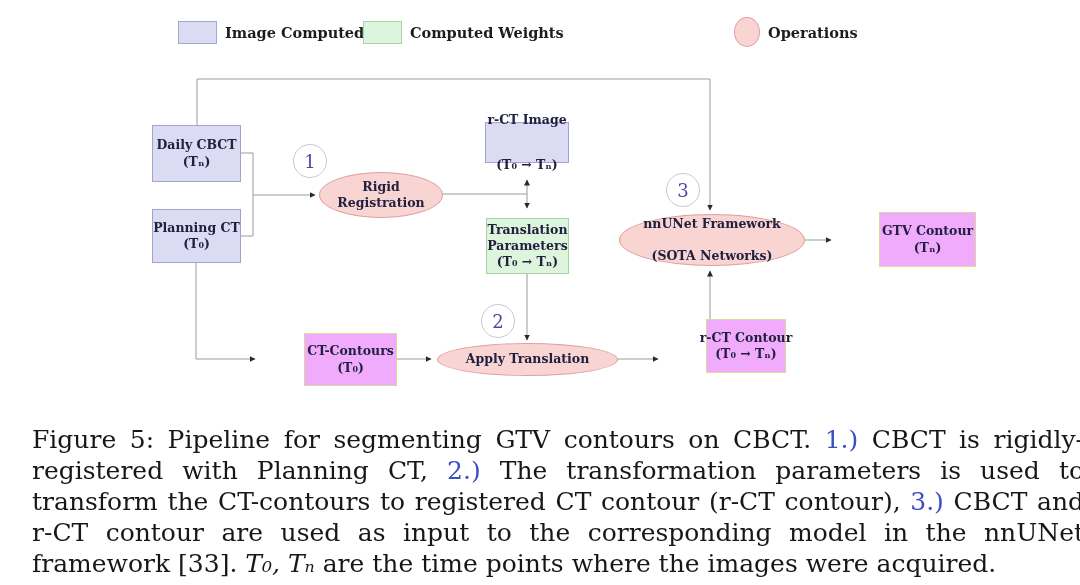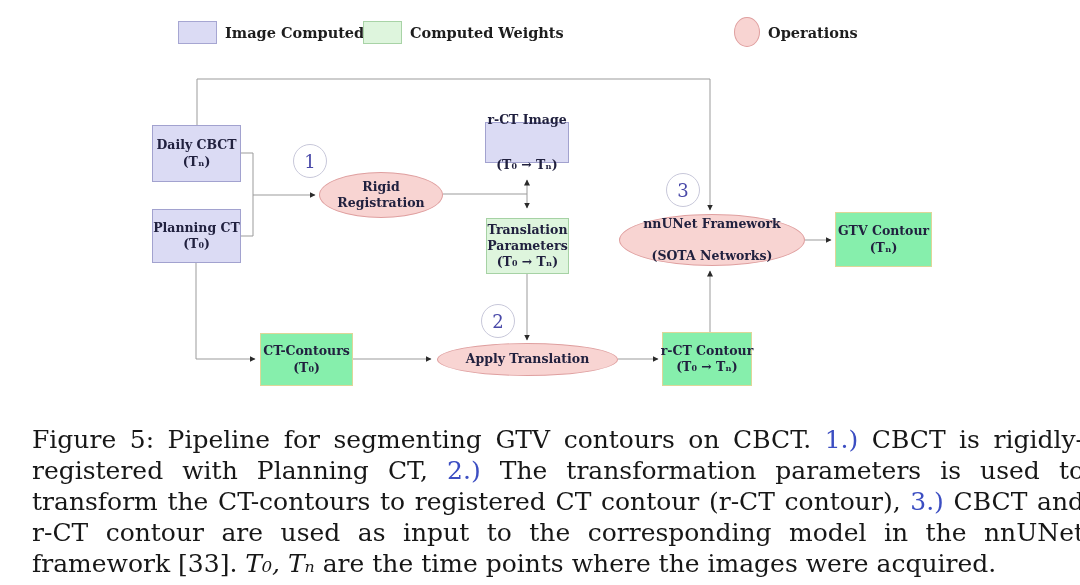--- a/index.html
+++ b/index.html
@@ -15,21 +15,21 @@
   .swatch.ell{width:24px;height:28px;border-radius:50%;background:#f8d4d2;border-color:#df9f9f;}
   .legend-label{margin-left:8px;font-weight:bold;font-size:14.5px;color:#1d1d1d;white-space:nowrap;}
 
   
   .node{position:absolute;box-sizing:border-box;border:1px solid;display:flex;flex-direction:column;
         align-items:center;justify-content:center;text-align:center;font-weight:bold;
         font-size:12.5px;line-height:1.3;color:#21213f;}
   .node .nl{display:block;white-space:nowrap;}
   .node.lav{background:#dbdbf4;border-color:#a2a2cf;}
   .node.grn{background:#def5dd;border-color:#a6d2a4;}
-  .node.yel{background:#86efac;border-color:#ded698;}
+  .node.yel{background:#f0abfc;border-color:#ded698;margin-left:44px;}
   .node.op{border-radius:50%;background:#f8d4d2;border-color:#df9f9f;}
 
   .stepnum{position:absolute;width:34px;height:34px;box-sizing:border-box;border-radius:50%;
            border:1px solid #c8c8da;background:#ffffff;display:flex;align-items:center;
            justify-content:center;font-size:18px;color:#4949a8;}
 
   .edges{position:absolute;left:0;top:0;width:1080px;height:585px;pointer-events:none;}
   .edges line,.edges polyline{stroke:#9b9b9b;stroke-width:1;fill:none;}
 
   
@@ -92,21 +92,21 @@
   </div>
   <div class="node grn" style="left:486px;top:218px;width:83px;height:56px;">
     <span class="nl">Translation</span>
     <span class="nl">Parameters</span>
     <span class="nl">(T₀ → Tₙ)</span>
   </div>
   <div class="node yel" style="left:260px;top:333px;width:93px;height:53px;">
     <span class="nl">CT-Contours</span>
     <span class="nl">(T₀)</span>
   </div>
-  <div class="node yel" style="left:662px;top:332px;width:90px;height:54px;">
+  <div class="node yel" style="left:662px;top:319px;width:80px;height:54px;">
     <span class="nl">r-CT Contour</span>
     <span class="nl">(T₀ → Tₙ)</span>
   </div>
   <div class="node yel" style="left:835px;top:212px;width:97px;height:55px;">
     <span class="nl">GTV Contour</span>
     <span class="nl">(Tₙ)</span>
   </div>
 
   <div class="node op" style="left:319px;top:172px;width:124px;height:46px;">
     <span class="nl">Rigid</span>

